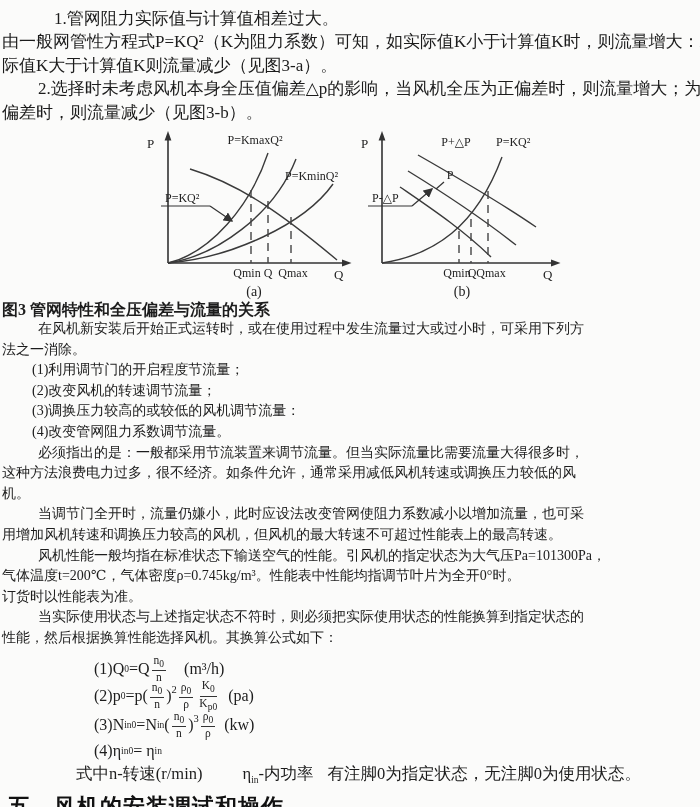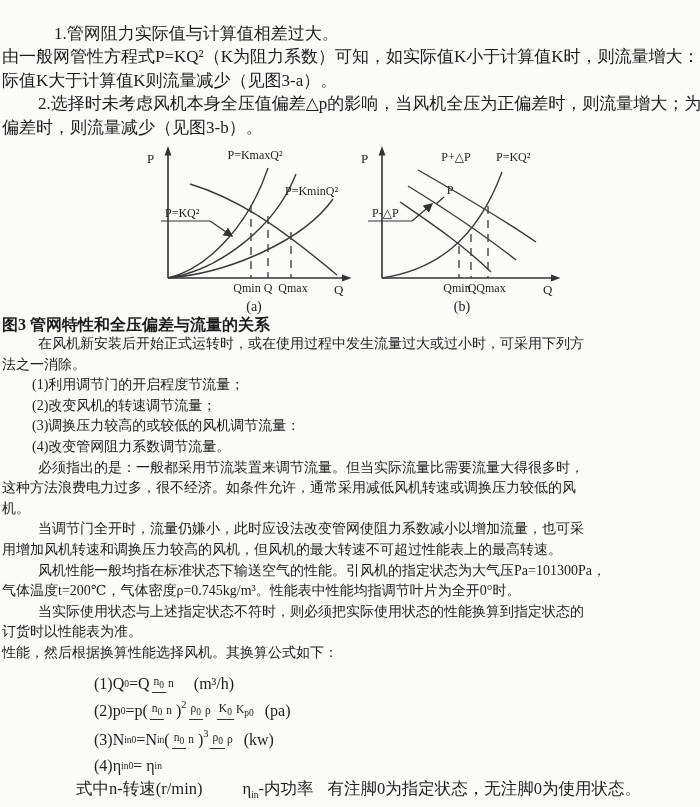--- a/index.html
+++ b/index.html
@@ -4,21 +4,21 @@
 <style>
   html,body{margin:0;padding:0;}
   .page{
     position:relative;
     width:700px;height:807px;
     background:#fbfbfa;
     overflow:hidden;
     font-family:"Liberation Serif","DejaVu Serif",serif;
     color:#1c1c1c;
     box-sizing:border-box;
-    padding:22px 2px 0 2px;
+    padding:7px 2px 0 2px;
   }
   .ln{font-size:17px;line-height:23.4px;white-space:nowrap;}
   .ln2{font-size:14px;line-height:20.6px;white-space:nowrap;}
   .ind{text-indent:36px;}
   .ind-first{text-indent:52px;}
   .ind-list{text-indent:30px;}
   .figure{position:relative;height:193px;margin-top:2px;}
   .figure svg{position:absolute;top:0;}
   .svg-a{left:136px;}
   .svg-b{left:350px;}
@@ -30,21 +30,21 @@
   .curve{fill:none;stroke:#3a3a3a;stroke-width:1.4;}
   .axis{stroke:#333;stroke-width:1.6;}
   .dashln{stroke:#444;stroke-width:1.4;stroke-dasharray:8 6;}
   .thin{stroke:#333;stroke-width:1.2;}
   .formulas{margin:8px 0 0 92px;}
   .formula{display:flex;align-items:center;font-size:16px;white-space:nowrap;}
   .formula.h1{height:25px;}
   .formula.h2{height:29px;}
   .formula.h3{height:29px;}
   .formula.h4{height:22px;}
-  .frac{display:inline-flex;flex-direction:row;align-items:center;
+  .frac{display:inline-flex;flex-direction:column;align-items:center;
         font-size:11.5px;line-height:1.15;margin:0 2px;vertical-align:middle;}
   .frac .fn{border-bottom:1px solid #333;padding:0 2px;}
   .frac .fd{padding:0 2px;}
   .formula sub,.note sub{font-size:9.5px;}
   .fsup{position:relative;top:-7px;font-size:10.5px;}
   .funit{margin-left:7px;}
   .funit.far{margin-left:16px;}
   .note{margin:1px 0 0 74px;font-size:16.5px;white-space:nowrap;}
   .note .gap1{display:inline-block;width:40px;}
   .note .gap2{display:inline-block;width:14px;}
@@ -149,22 +149,22 @@
     <div class="ln2 ind-list">(2)改变风机的转速调节流量；</div>
     <div class="ln2 ind-list">(3)调换压力较高的或较低的风机调节流量：</div>
     <div class="ln2 ind-list">(4)改变管网阻力系数调节流量。</div>
     <div class="ln2 ind">必须指出的是：一般都采用节流装置来调节流量。但当实际流量比需要流量大得很多时，</div>
     <div class="ln2">这种方法浪费电力过多，很不经济。如条件允许，通常采用减低风机转速或调换压力较低的风</div>
     <div class="ln2">机。</div>
     <div class="ln2 ind">当调节门全开时，流量仍嫌小，此时应设法改变管网使阻力系数减小以增加流量，也可采</div>
     <div class="ln2">用增加风机转速和调换压力较高的风机，但风机的最大转速不可超过性能表上的最高转速。</div>
     <div class="ln2 ind">风机性能一般均指在标准状态下输送空气的性能。引风机的指定状态为大气压Pa=101300Pa，</div>
     <div class="ln2">气体温度t=200℃，气体密度ρ=0.745kg/m³。性能表中性能均指调节叶片为全开0°时。</div>
+    <div class="ln2">订货时以性能表为准。</div>
     <div class="ln2 ind">当实际使用状态与上述指定状态不符时，则必须把实际使用状态的性能换算到指定状态的</div>
-    <div class="ln2">订货时以性能表为准。</div>
     <div class="ln2">性能，然后根据换算性能选择风机。其换算公式如下：</div>
   </div>
 
   <div class="formulas">
 
     <div class="formula h1">
       <span>(1)</span>
         <span>Q</span>
         <sub>0</sub>
         <span>=Q</span>

